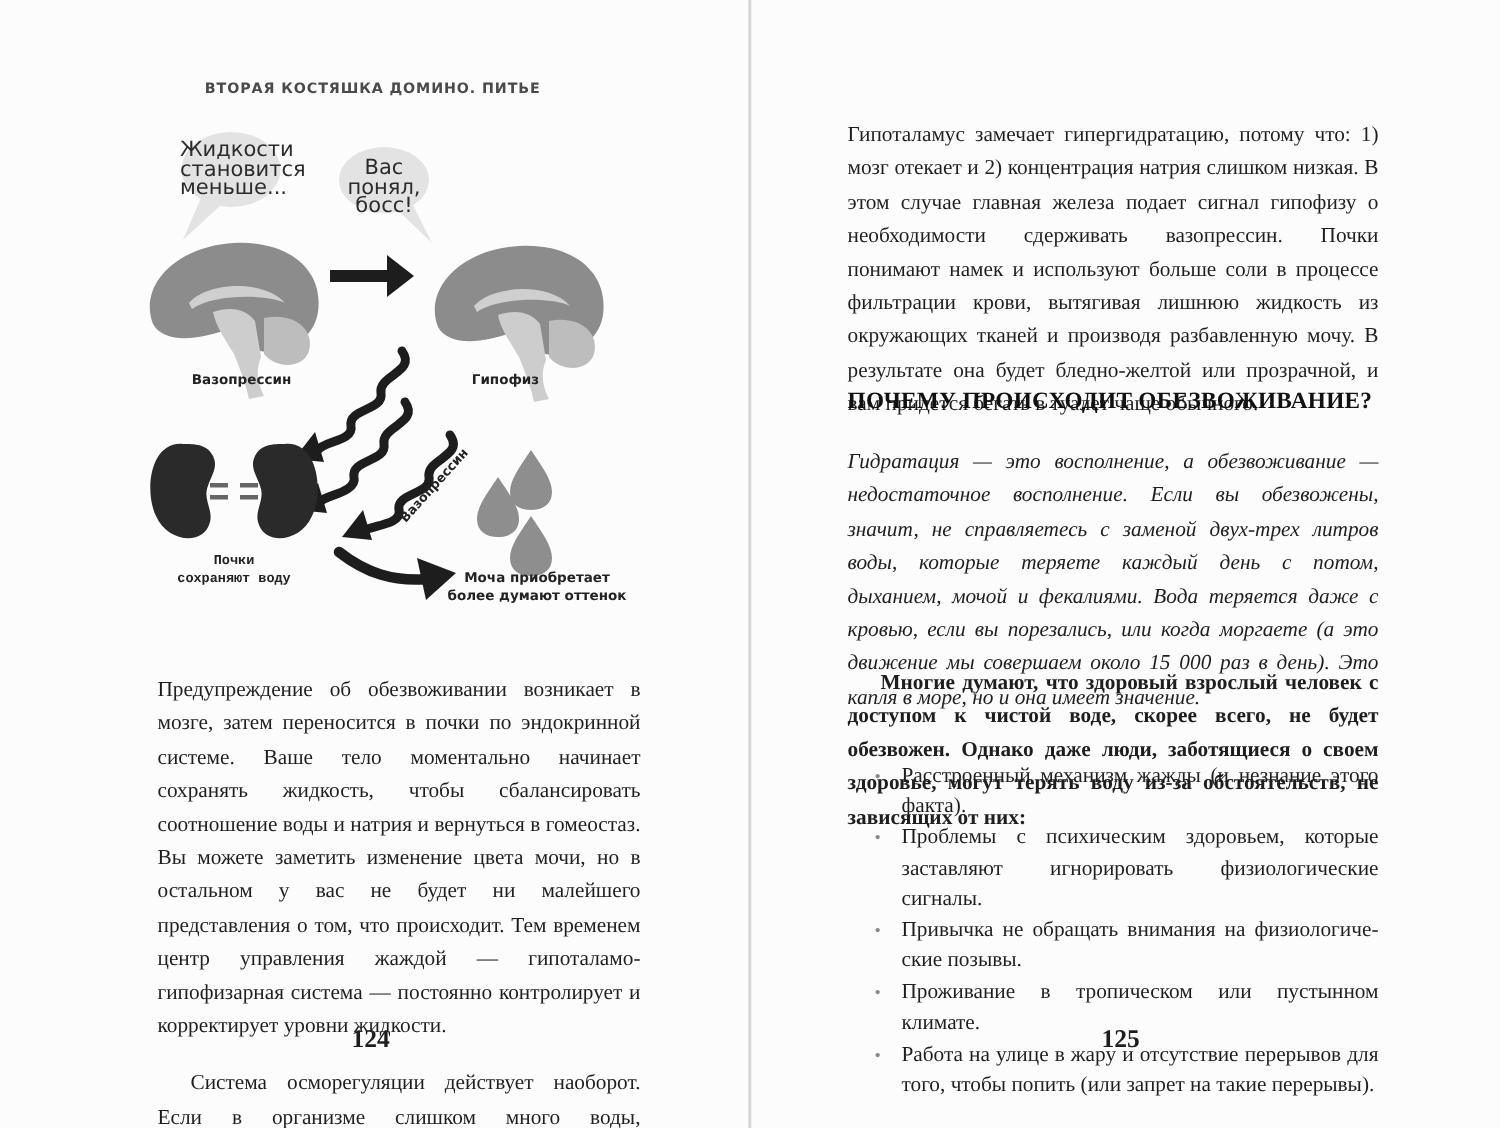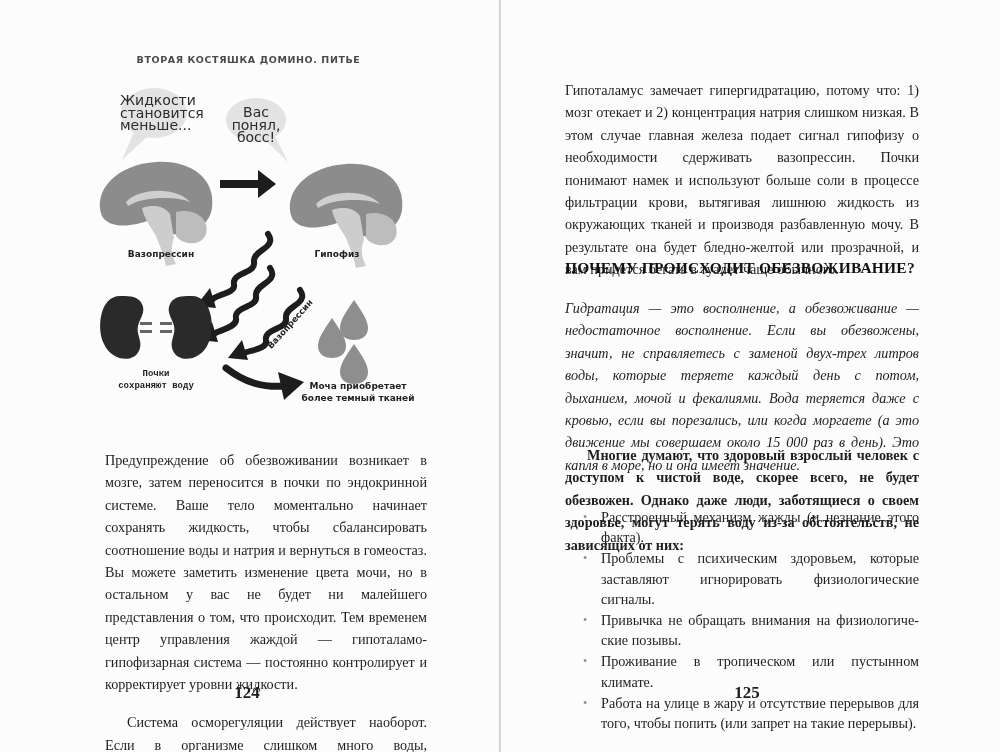--- a/index.html
+++ b/index.html
@@ -170,21 +170,21 @@
 
       <div class="fig-label" style="left:24px; top:166px; width:90px;">Вазопрессин</div>
       <div class="fig-label" style="left:210px; top:166px; width:70px;">Гипофиз</div>
       <div class="fig-label" style="left:158px; top:236px; width:80px; font-size:8.5px; transform: rotate(-48deg);">Вазопрессин</div>
       <div class="fig-label" style="left:14px; top:286px; width:100px;font-family:Liberation Mono, monospace;">
         <div>Почки</div>
         <div>сохраняют воду</div>
       </div>
       <div class="fig-label" style="left:206px; top:298px; width:120px;">
         <div>Моча приобретает</div>
-        <div>более темный тканей</div>
+        <div>более думают оттенок</div>
       </div>
     </div>
 
     <div class="body-text">
       <p>Предупреждение об обезвоживании возникает в мозге, затем переносится в почки по эндокринной системе. Ваше тело моментально начинает сохранять жидкость, чтобы сбаланси­ровать соотношение воды и натрия и вернуться в гомеостаз. Вы можете заметить изменение цвета мочи, но в остальном у вас не будет ни малейшего представления о том, что про­исходит. Тем временем центр управления жаждой — гипо­таламо-гипофизарная система — постоянно контролирует и корректирует уровни жидкости.</p>
       <p class="indent">Система осморегуляции действует наоборот. Если в орга­низме слишком много воды, увеличивается объем крови. Это приводит к повышению артериального давления и изменению соотношения воды и соли, которой становится слишком мало.</p>
     </div>
 
     <div class="page-number">124</div>
   </div>

